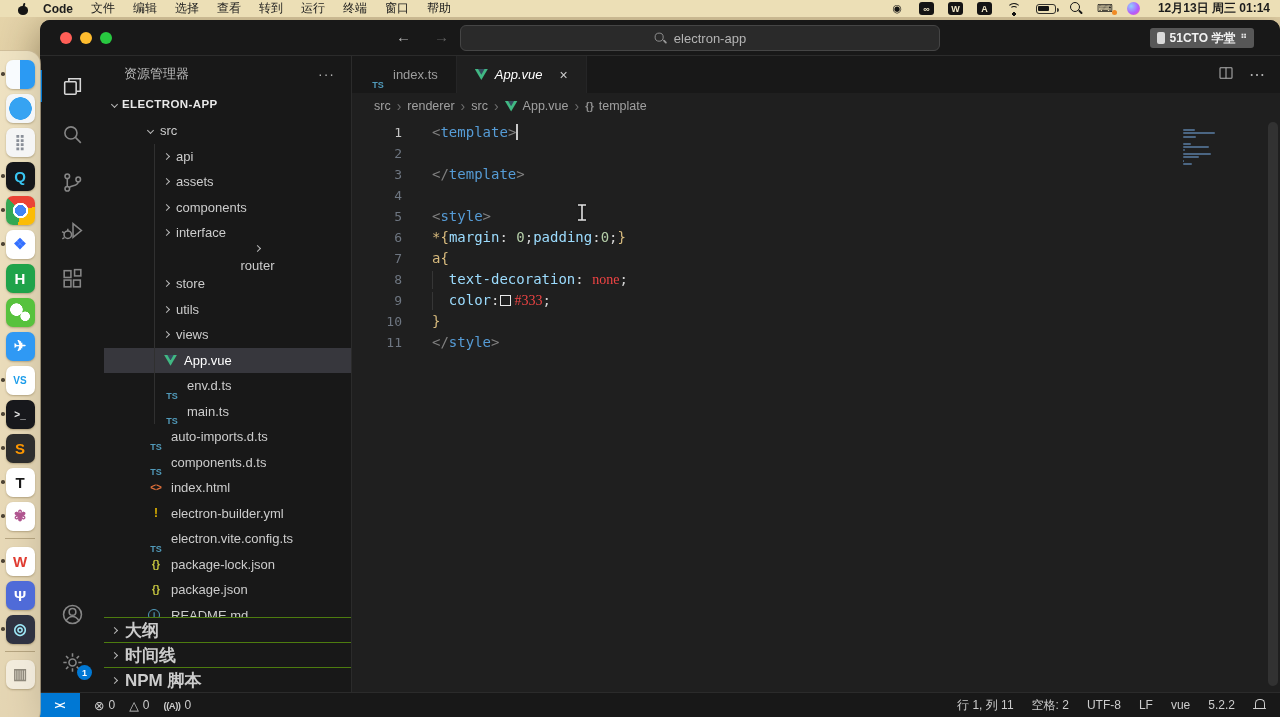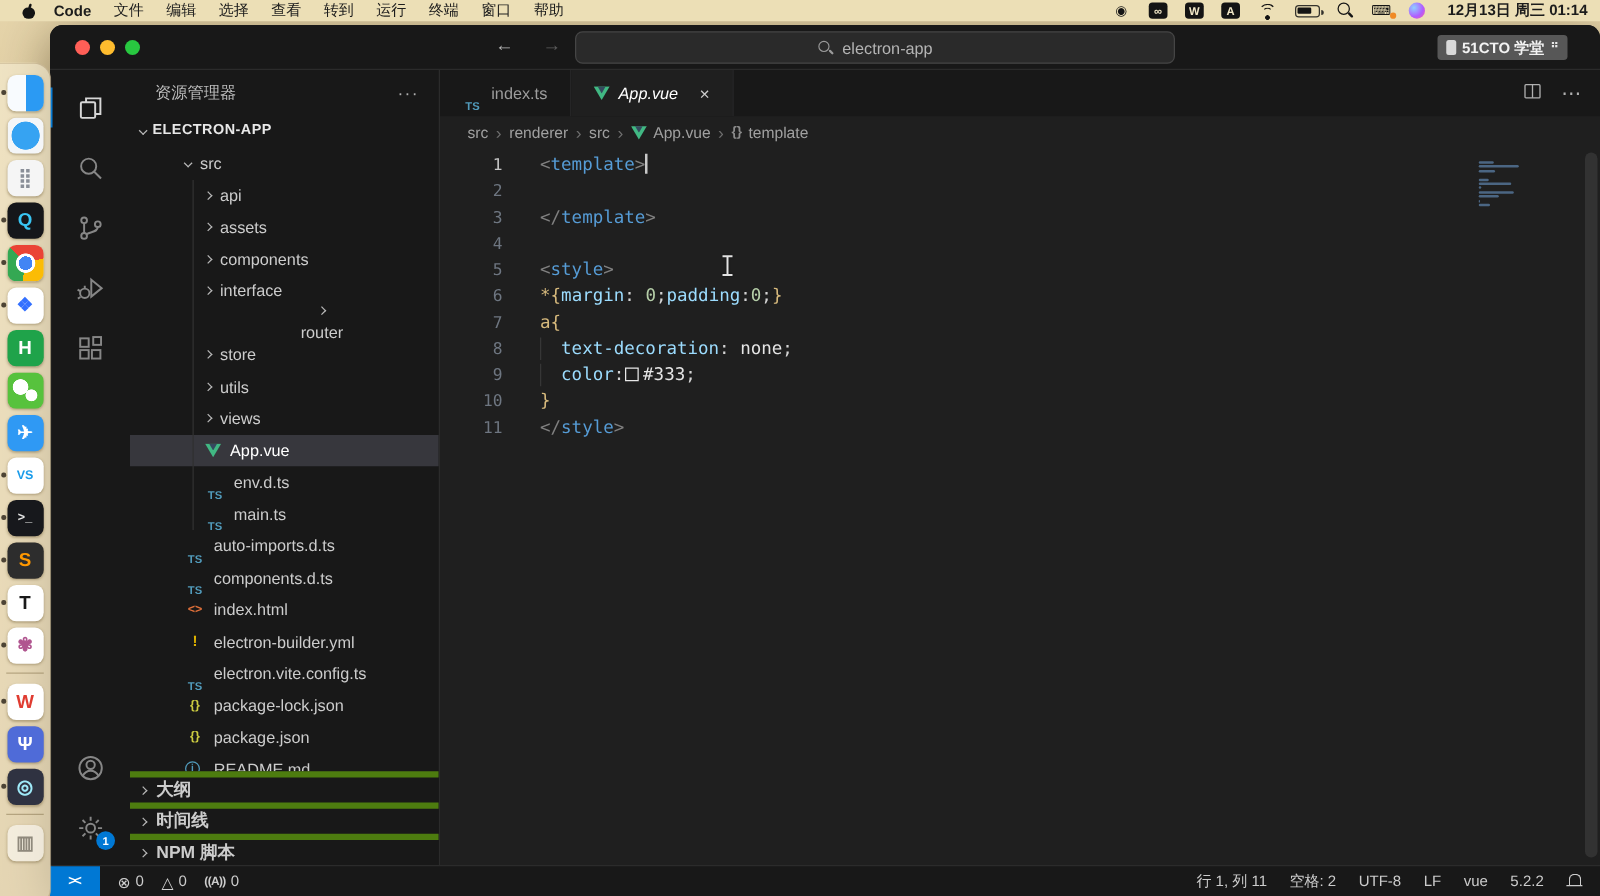--- a/index.html
+++ b/index.html
@@ -92,22 +92,22 @@
   .trow.sel { background:#37373d; color:#ffffff; }
   .fico { width:16px; flex:none; text-align:center; font-weight:700; font-size:9px; }
   .fi-ts { color:#519aba;margin-top:20px; } .fi-html { color:#e0703a; font-size:10px; } .fi-json { color:#cbcb41; font-size:10px; }
   .fi-warn { color:#ddb100; font-size:12px; }
   .ico-info { width:12px; height:12px; flex:none; border:1px solid #519aba; border-radius:50%; color:#519aba;
     font-size:8px; line-height:10px; text-align:center; font-weight:700; margin-right:4px; }
   .vue-logo { position:relative; width:13px; height:11px; flex:none; clip-path:polygon(0 0,50% 100%,100% 0); background:#41b883; }
   .vue-logo::after { content:""; position:absolute; left:25%; top:0; width:50%; height:52%;
     clip-path:polygon(0 0,50% 100%,100% 0); background:#35495e; }
   .panels { position:absolute; left:0; right:0; bottom:0; background:#181818; }
-  .panel-row { height:25px; border-top:5px solid #4d7c0f; display:flex; align-items:center; gap:8px; padding-left:8px;
-    font-size:14px; font-weight:700; color:#cccccc; }
+  .panel-row { height:25px; border-top:1px solid #4d7c0f; display:flex; align-items:center; gap:8px; padding-left:8px;
+    font-size:17px; font-weight:700; color:#cccccc; }
 
   
   .editor { position:relative; flex:1; display:flex; flex-direction:column; background:#1f1f1f; }
   .tabbar { height:37px; background:#181818; display:flex; align-items:stretch; }
   .tab { display:flex; align-items:center; gap:7px; padding:0 18px; font-size:13px; color:#9d9d9d;
     border-right:1px solid #252526; }
   .tab .fico { font-size:9px; }
   .tab.active { background:#1f1f1f; color:#ffffff; font-style:italic; }
   .tab-close { font-style:normal; color:#cccccc; margin-left:10px; font-size:14px; }
   .ed-actions { margin-left:auto; display:flex; align-items:center; gap:14px; padding-right:14px; color:#b0b0b0; }
@@ -116,21 +116,21 @@
   .breadcrumb { height:26px; display:flex; align-items:center; gap:6px; padding-left:22px; font-size:12.5px; color:#a0a0a0; }
   .bc-sep { color:#6e6e6e; font-size:14px; }
   .bc-item { display:flex; align-items:center; gap:5px; }
   .bc-braces { color:#8b8b8b; font-size:11px; font-weight:700; }
   .codearea { position:relative; flex:1; font-family:"DejaVu Sans Mono",monospace; font-size:14px; line-height:21px; padding-top:3px; }
   .cl { display:flex; height:21px; }
   .ln { width:50px; text-align:right; color:#6e7681; flex:none; font-size:13px; }
   .ln.act { color:#c6c6c6; }
   .lc { margin-left:30px; white-space:pre; }
   .t-pun { color:#808080; } .t-tag { color:#569cd6; } .t-sel { color:#d7ba7d; } .t-brc { color:#d7ba7d; }
-  .t-prop { color:#9cdcfe; } .t-num { color:#b5cea8; } .t-val { color:#e5e5e5; } .t-pln { color:#d4d4d4; }
+  .t-prop { color:#9cdcfe; } .t-num { color:#b5cea8; } .t-val { color:#ef4444;font-family:Liberation Serif, serif; } .t-pln { color:#d4d4d4; }
   .swatch { display:inline-block; width:11px; height:11px; border:1px solid #e8e8e8; margin:0 3px 0 1px; vertical-align:-1px; }
   .cguide { display:inline-block; width:1px; height:18px; background:#363636; vertical-align:middle; margin-right:-1px; }
   .caret { display:inline-block; width:1.5px; height:16px; background:#c8c8c8; vertical-align:-3px; }
   .minimap { position:absolute; right:65px; top:10px; width:32px; }
   .mm-bar { height:2px; margin-bottom:1.4px; background:#5b7fa6; opacity:.75; border-radius:1px; }
   .vscroll { position:absolute; right:2px; top:3px; bottom:6px; width:10px; background:rgba(120,120,120,.22); border-radius:5px; }
   .ibeam { position:absolute; left:224px; top:84px; color:#e2e2e2; filter:drop-shadow(0 0 1px #111); }
 
   
   .statusbar { position:absolute; left:0; right:0; bottom:0; height:25px; background:#181818; border-top:1px solid #2b2b2b;

